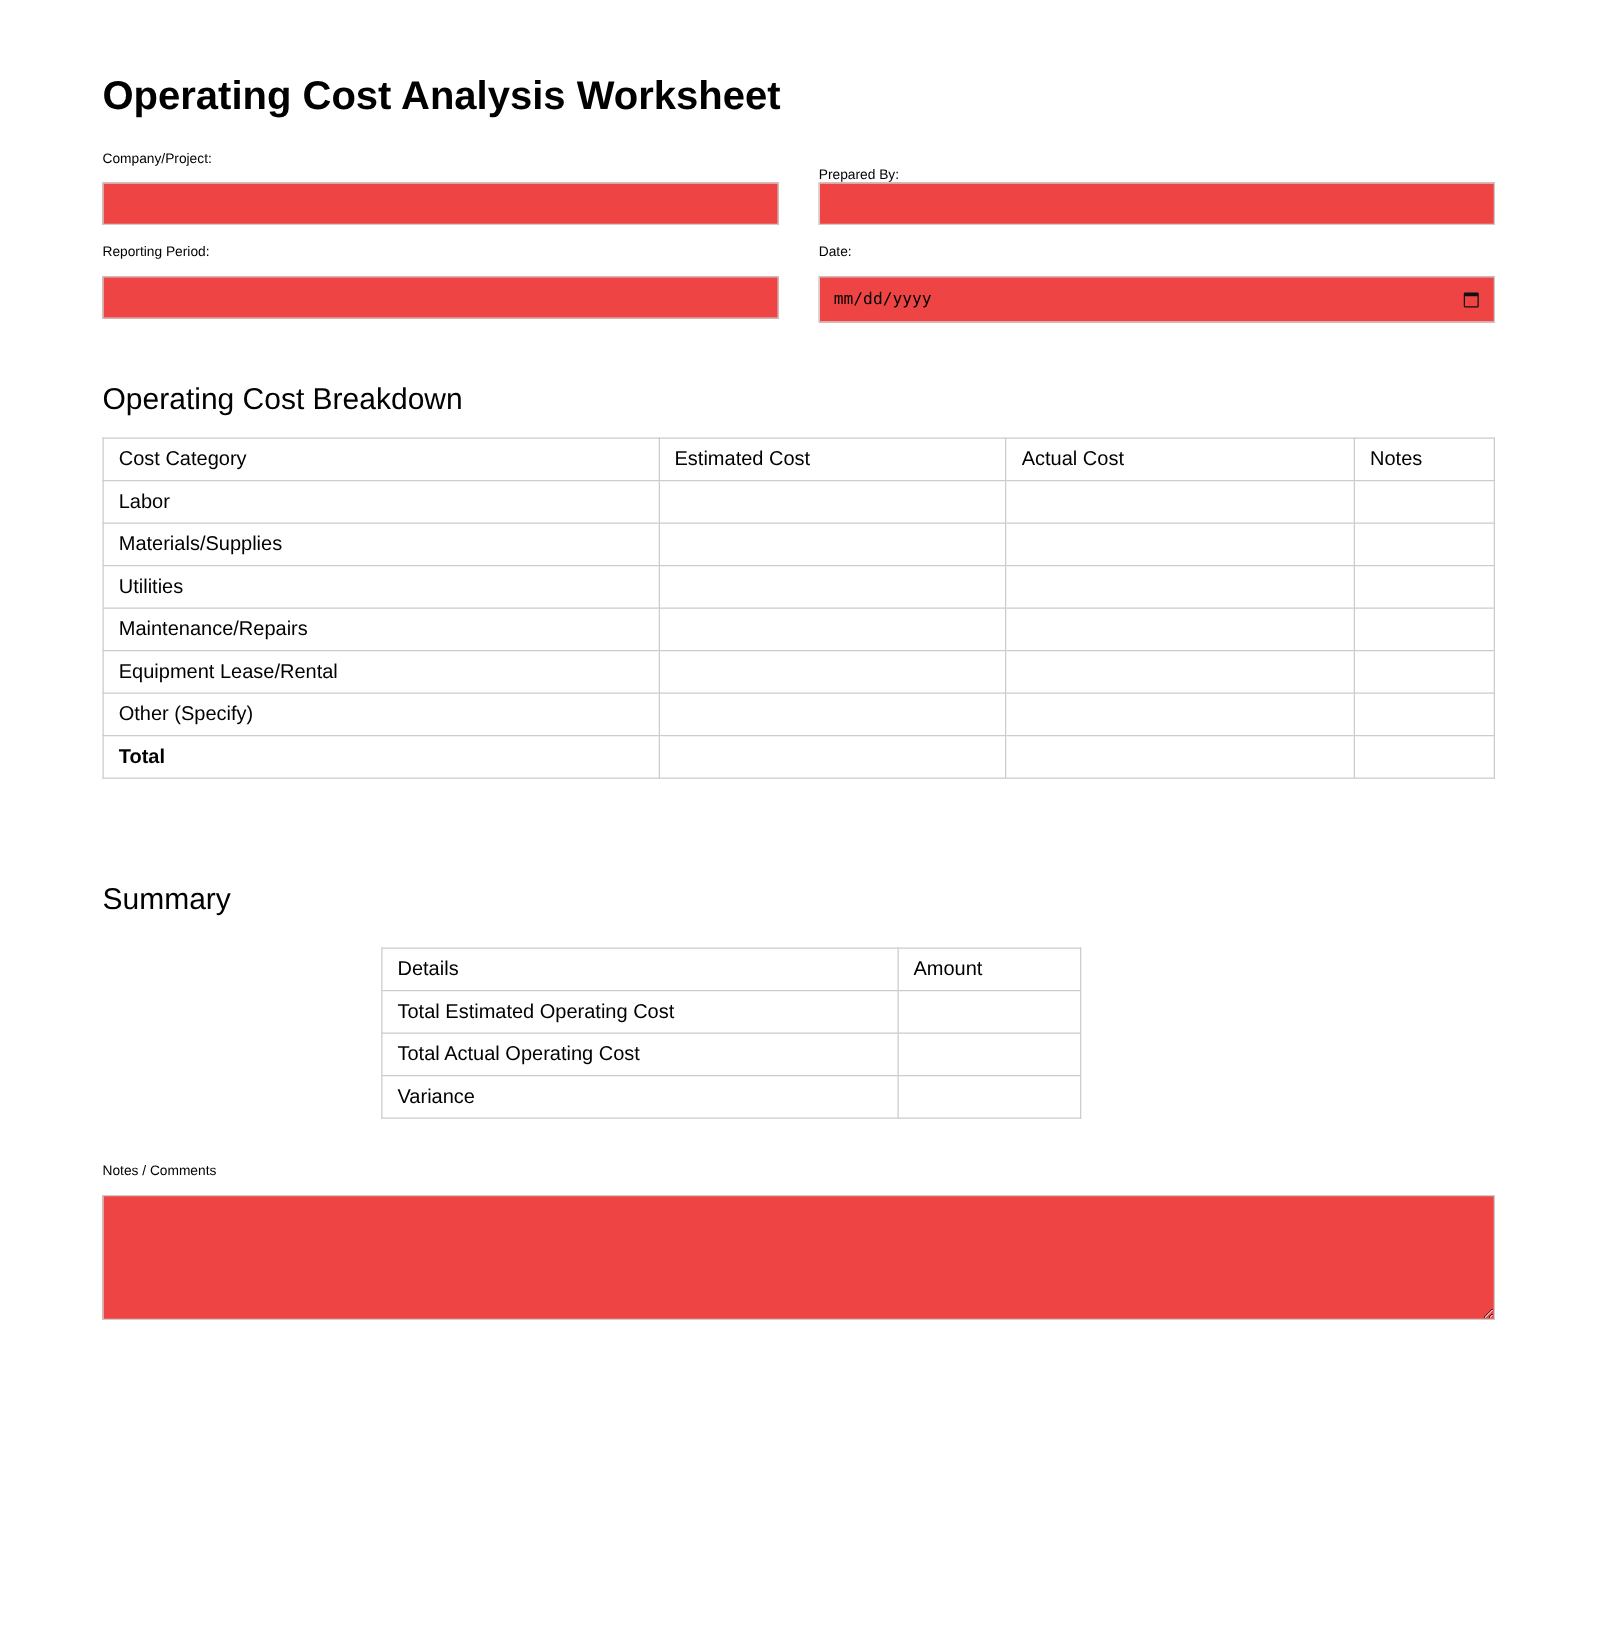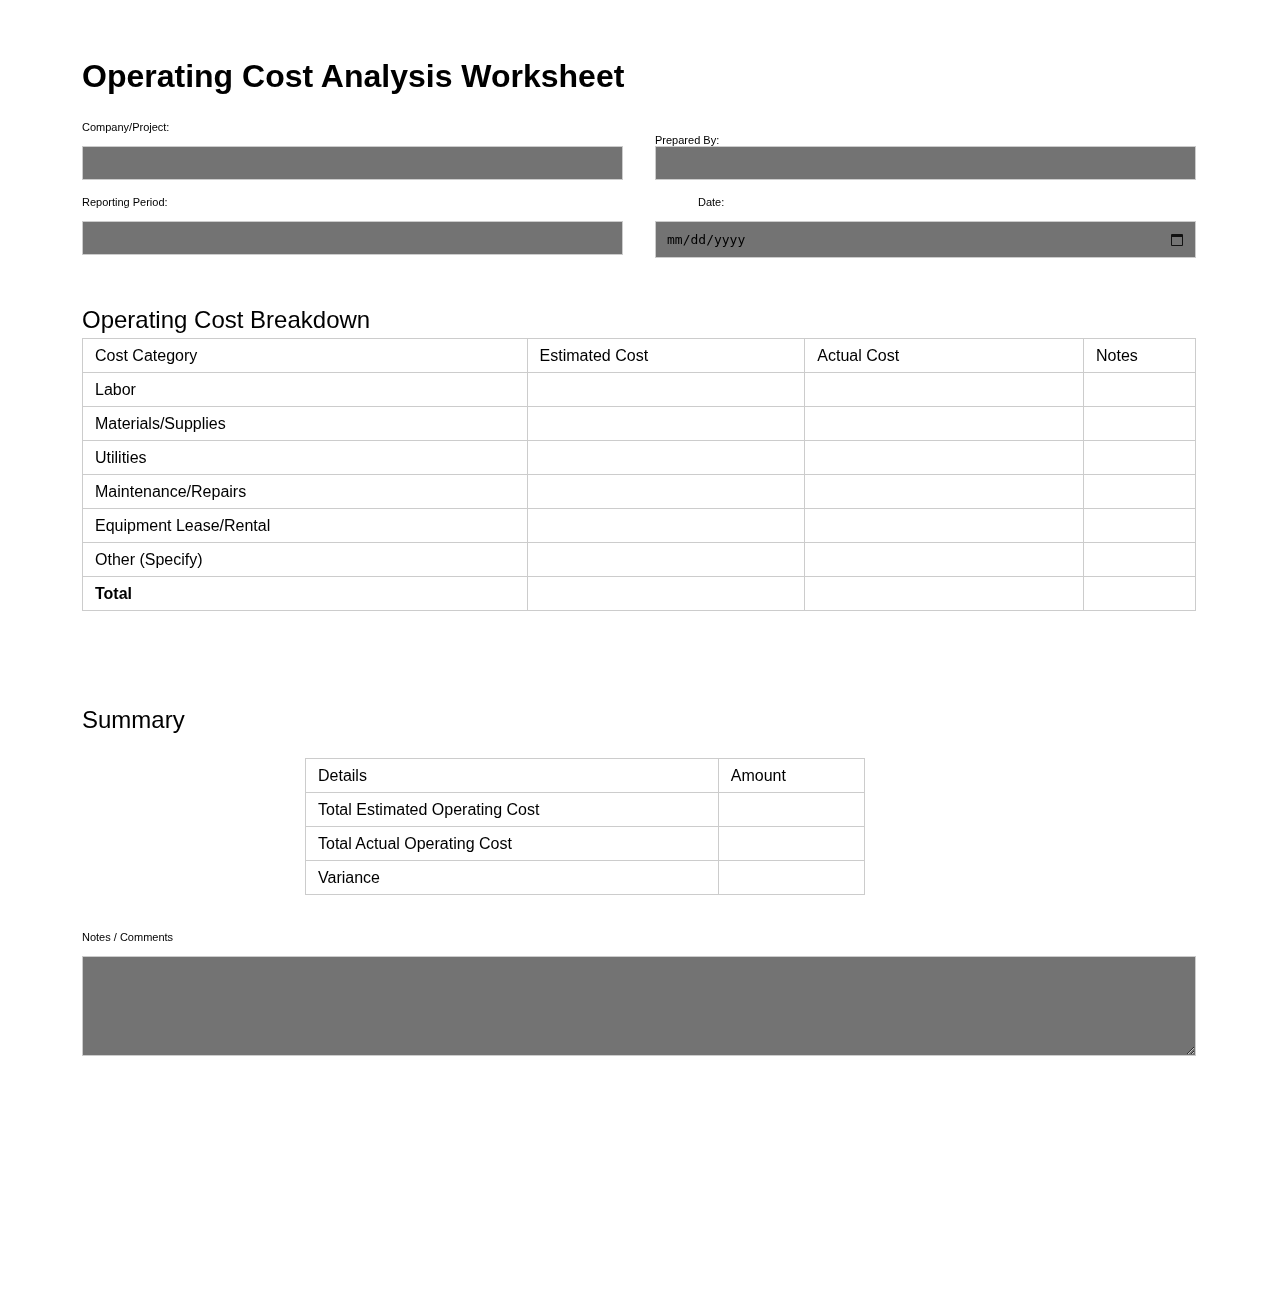--- a/index.html
+++ b/index.html
@@ -10,21 +10,21 @@
       position: relative;
     }
     .container { position: absolute; left: 82px; top: 0; width: 1114px; }
     h1 {
       font-weight: bold; font-size: 32px; margin: 0;
       position: absolute; top: 58px; left: 0; white-space: nowrap;
     }
     .field-label { font-size: 11px; position: absolute; white-space: nowrap; }
     .input {
       position: absolute; box-sizing: border-box;
-      border: 1px solid #cccccc; background: #737373;
+      border: 1px solid #cccccc; background: #ef4444;
       font-family: "Liberation Sans", sans-serif; font-size: 15px;
       padding: 0 10px; margin: 0; outline: none;
     }
     .date-input {
       display: flex; align-items: center; justify-content: space-between;
       font-family: "DejaVu Sans Mono", monospace; font-size: 13px; color: #000;
       padding: 0 12px 0 11px;
     }
     .cal-icon {
       width: 12px; height: 12px; border: 1.5px solid #111; border-top-width: 3px;
@@ -52,28 +52,28 @@
 
   <label class="field-label" style="left:0; top:121px;">Company/Project:</label>
   <input class="input" type="text" style="left: 0px; top: 146px; width: 541px; height: 34px;" value="">
 
   <label class="field-label" style="left:573px; top:134px;text-align:center;">Prepared By:</label>
   <input class="input" type="text" style="left: 573px; top: 146px; width: 541px; height: 34px;" value="">
 
   <label class="field-label" style="left:0; top:196px;">Reporting Period:</label>
   <input class="input" type="text" style="left: 0px; top: 221px; width: 541px; height: 34px;" value="">
 
-  <label class="field-label" style="left:573px; top:196px;margin-left:43px;">Date:</label>
+  <label class="field-label" style="left:573px; top:196px;">Date:</label>
   <div class="input date-input" style="left:573px; top:221px; width:541px; height:37px;">
     <span>mm/dd/yyyy</span>
     <span class="cal-icon"></span>
   </div>
 
   <h2 style="top:306px;">Operating Cost Breakdown</h2>
-  <table style="left:0; top:338px; width:1114px;">
+  <table style="left:0; top:350px; width:1114px;">
     <colgroup>
       <col style="width:445px">
         <col style="width:278px">
         <col style="width:279px">
         <col style="width:112px">
     </colgroup>
     <tbody>
         <tr>
       <th>Cost Category</th>
       <th>Estimated Cost</th>

